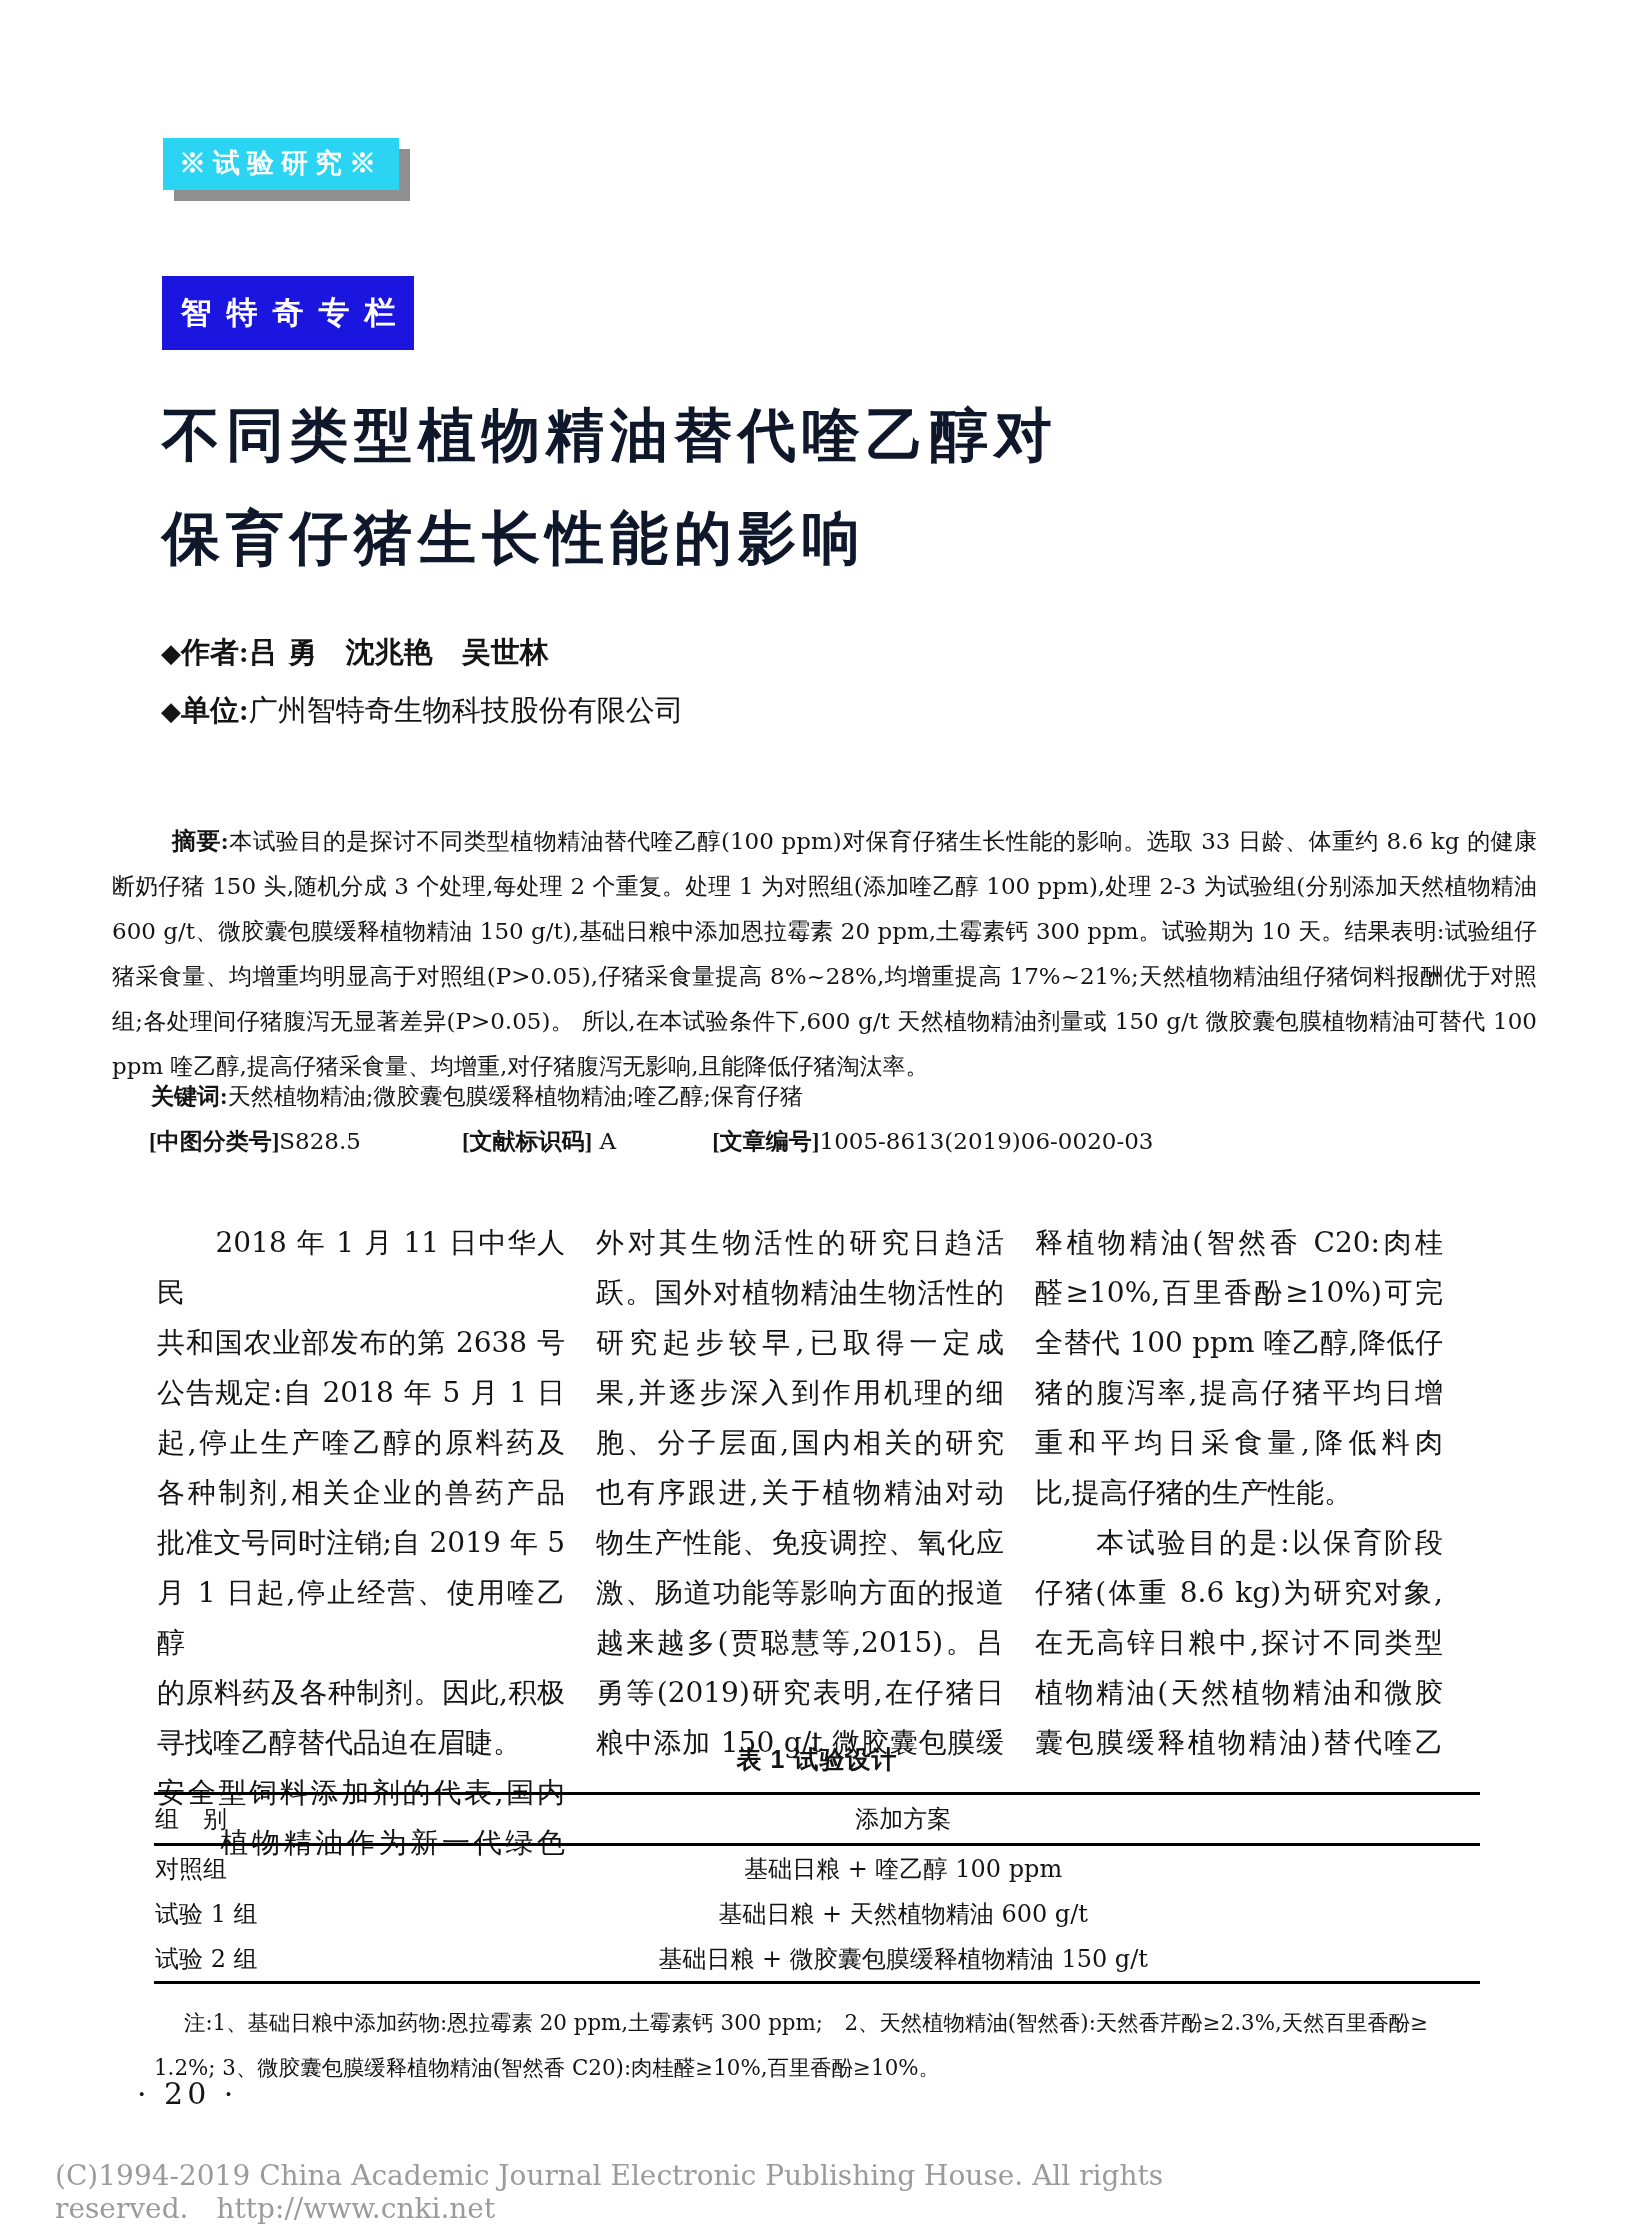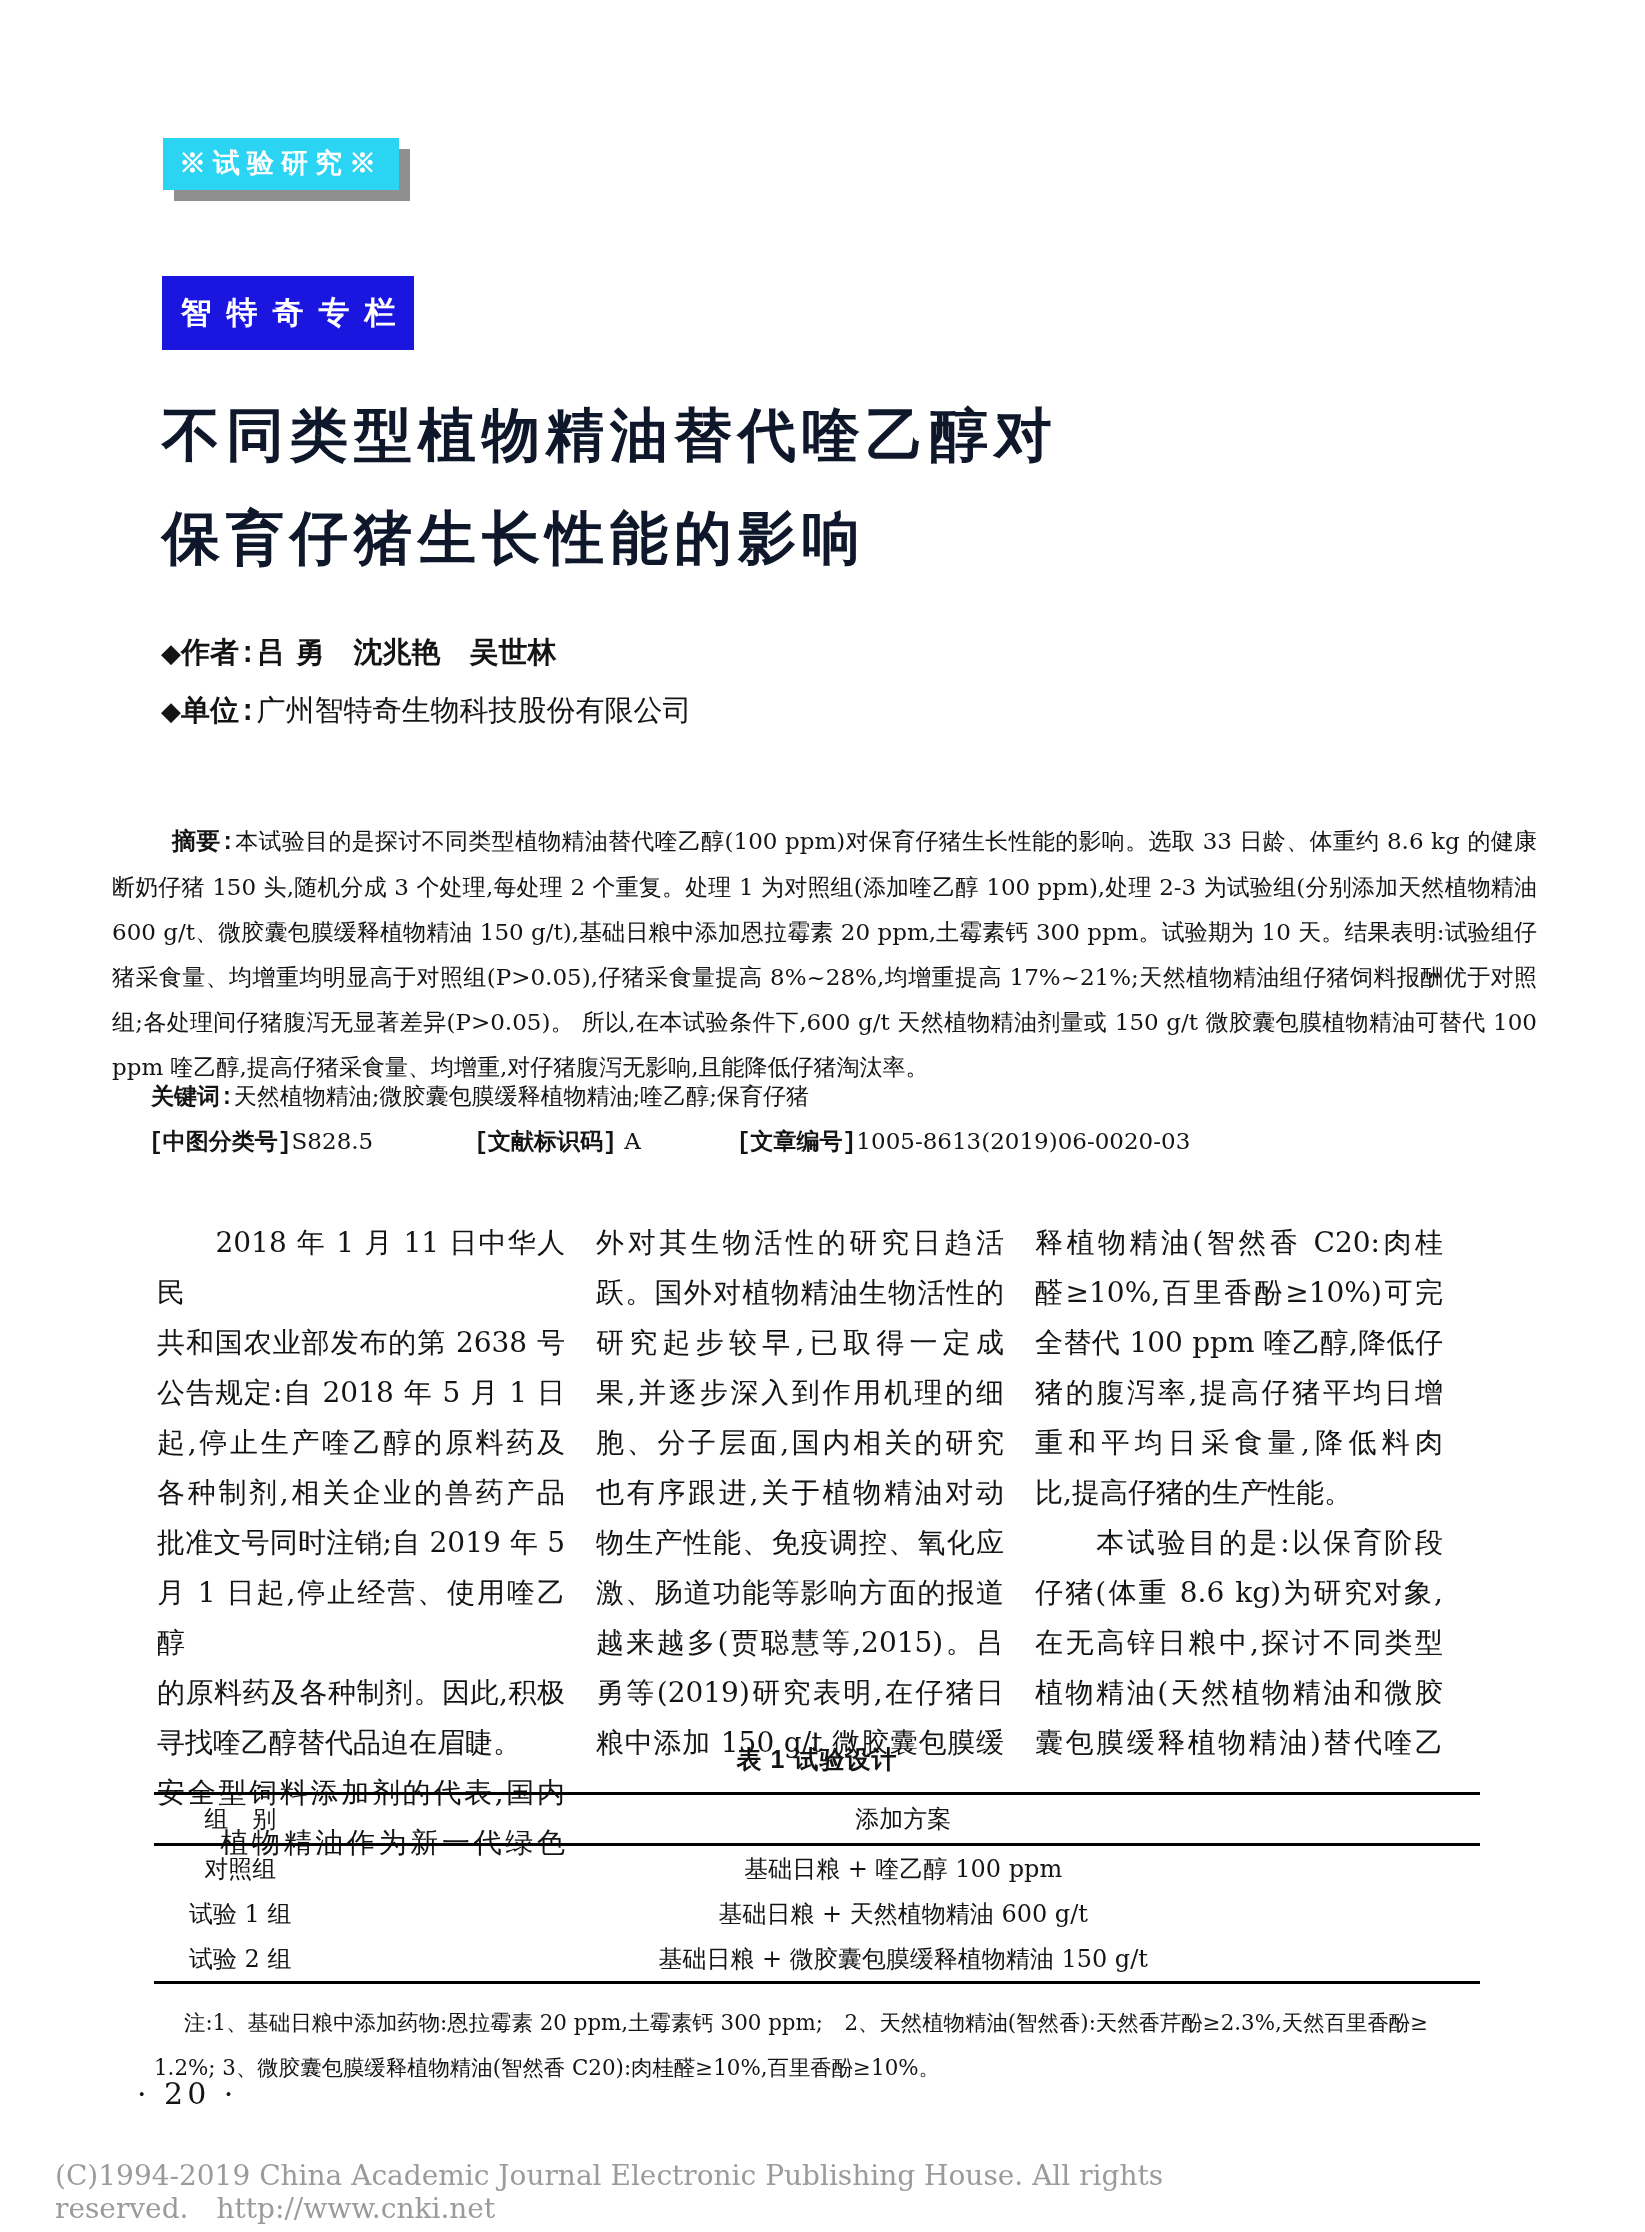--- a/index.html
+++ b/index.html
@@ -23,21 +23,21 @@
     font-family:"Liberation Sans",sans-serif; font-weight:bold;
     font-size:31px; letter-spacing:15px; text-indent:15px;
   }
   .title {
     position:absolute; left:162px; top:384px; width:995px;
     font-size:58px; line-height:103px; letter-spacing:6px;
     font-weight:600; color:#0f172a;
   }
   .byline  { position:absolute; left:161px; top:633px; font-size:29px; font-weight:bold; }
   .unit    { position:absolute; left:161px; top:691px; font-size:29px; }
-  .blabel  { font-family:Liberation Mono, monospace; font-weight:bold;margin-top:40px; }
+  .blabel  { font-family:Liberation Serif, serif; font-weight:bold;margin-top:40px; }
   .diamond { font-size:26px; }
 
   .abstract {
     position:absolute; left:112px; top:796px; width:1425px;
     font-size:23px; line-height:45px; text-align:justify; text-indent:60px;
   }
   .abstract .blabel { font-size:24px; }
 
   .keywords { position:absolute; left:151px; top:1081px; font-size:23px; }
   .classif  { position:absolute; left:149px; top:1126px; font-size:23px; }
@@ -50,21 +50,21 @@
   .bline.end { text-align-last:left; }
 
   .tablewrap { position:absolute; left:154px; top:1743px; width:1326px; }
   .tbl-title {
     text-align:center; font-family:"Liberation Sans",sans-serif;
     font-weight:bold; font-size:25px; margin-bottom:16px; letter-spacing:1px;
   }
   table.tbl { width:100%; border-collapse:collapse; border-top:3px solid #000; border-bottom:3px solid #000; }
   table.tbl th { font-weight:normal; font-size:24px; height:46px; border-bottom:3px solid #000; }
   table.tbl td { font-size:24px; height:43px; text-align:center; }
-  table.tbl .c1 { width:13%; text-align:center; }
+  table.tbl .c1 { width:13%; text-align:left; }
   .note { margin-top:16px; font-size:21.4px; line-height:45px; color:#141414; }
   .note .l1 { text-indent:30px; }
 
   .pagenum { position:absolute; left:137px; top:2076px; font-size:30px; letter-spacing:4px; }
   .footer {
     position:absolute; left:55px; top:2159px; width:1552px;
     font-size:28px; color:#9b9b9b; font-family:"DejaVu Serif",serif;
   }
   .footer .url { margin-left:28px; }
 </style>

